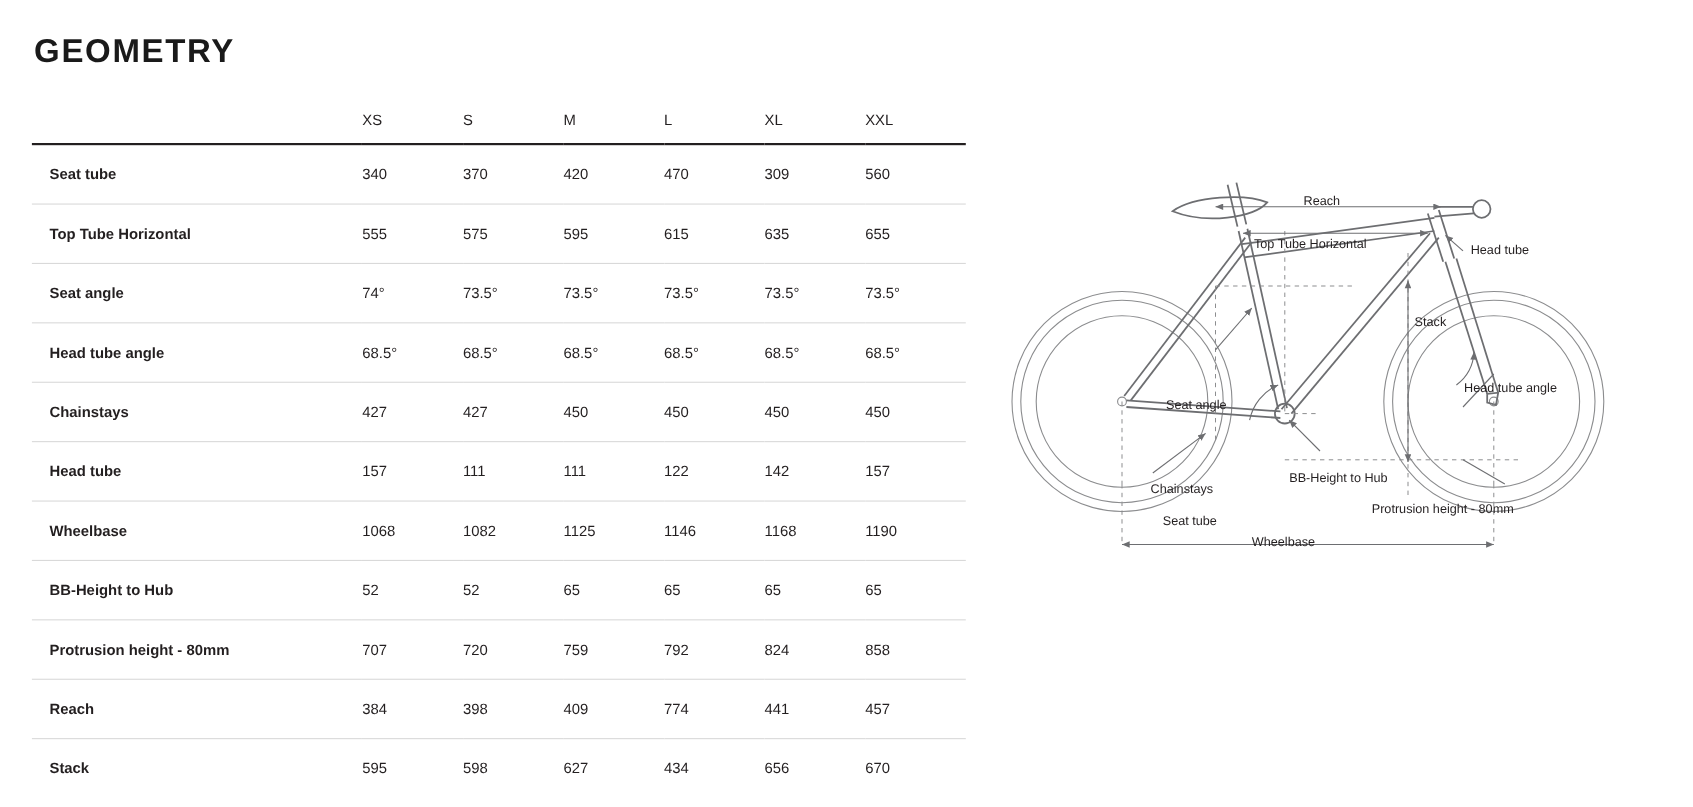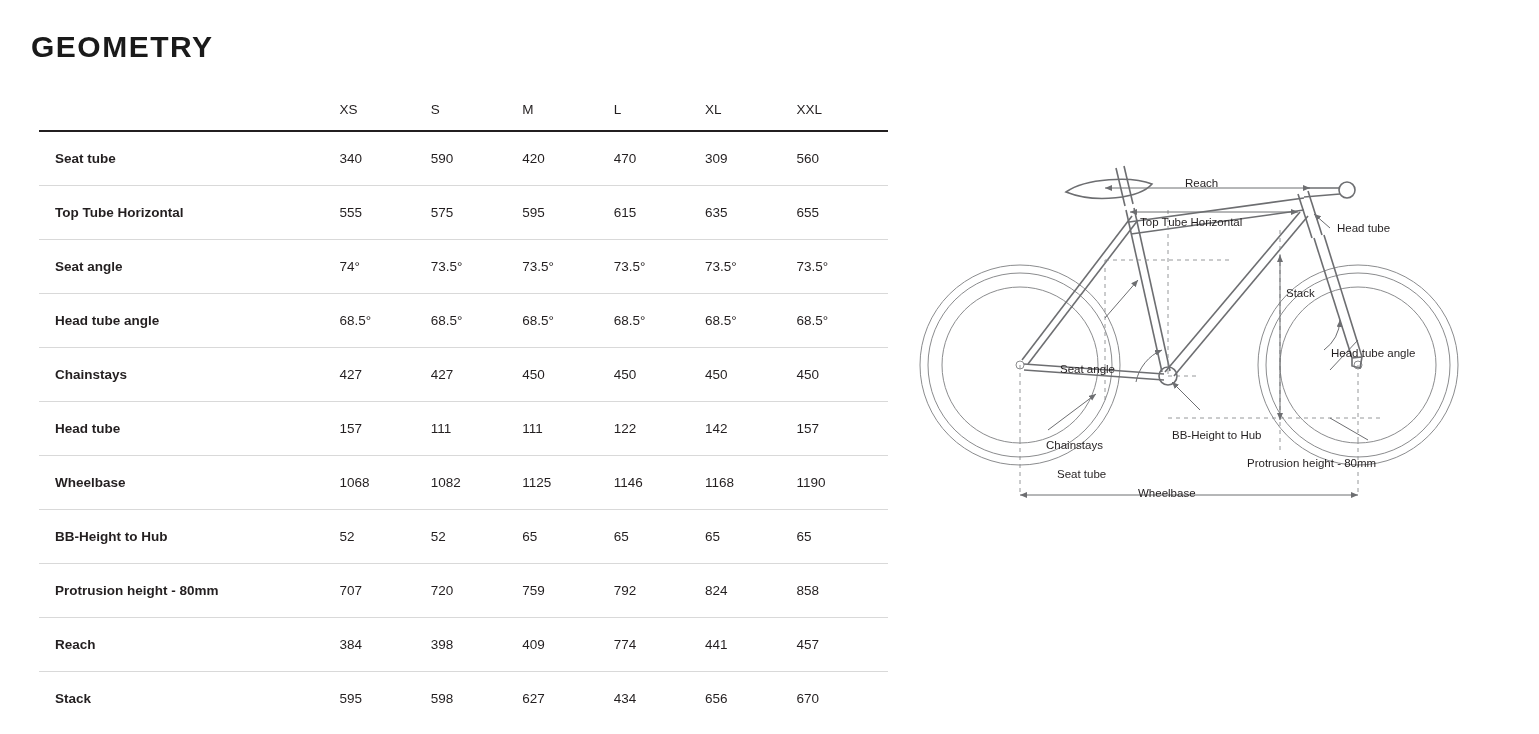--- a/index.html
+++ b/index.html
@@ -27,21 +27,21 @@
     top: 30px;
     font-size: 30px;
     font-weight: bold;
     letter-spacing: 1.5px;
     color: #1a1a1a;
     font-family: "Liberation Sans", sans-serif;
   }
   
   .geo-table {
     position: absolute;
-    left: 39px;
+    left: 29px;
     top: 88px;
     width: 849px;
     border-collapse: collapse;
     font-size: 13.5px;
   }
   .geo-table th,
   .geo-table td {
     text-align: left;
     padding: 0;
     font-weight: normal;
@@ -108,21 +108,21 @@
         <th class="col-size">M</th>
         <th class="col-size">L</th>
         <th class="col-size">XL</th>
         <th class="col-size">XXL</th>
       </tr>
     </thead>
     <tbody>
       <tr>
         <td class="rowlabel">Seat tube</td>
         <td class="cell-val">340</td>
-        <td class="cell-val">590</td>
+        <td class="cell-val">370</td>
         <td class="cell-val">420</td>
         <td class="cell-val">470</td>
         <td class="cell-val">309</td>
         <td class="cell-val">560</td>
       </tr>
       <tr>
         <td class="rowlabel">Top Tube Horizontal</td>
         <td class="cell-val">555</td>
         <td class="cell-val">575</td>
         <td class="cell-val">595</td>

